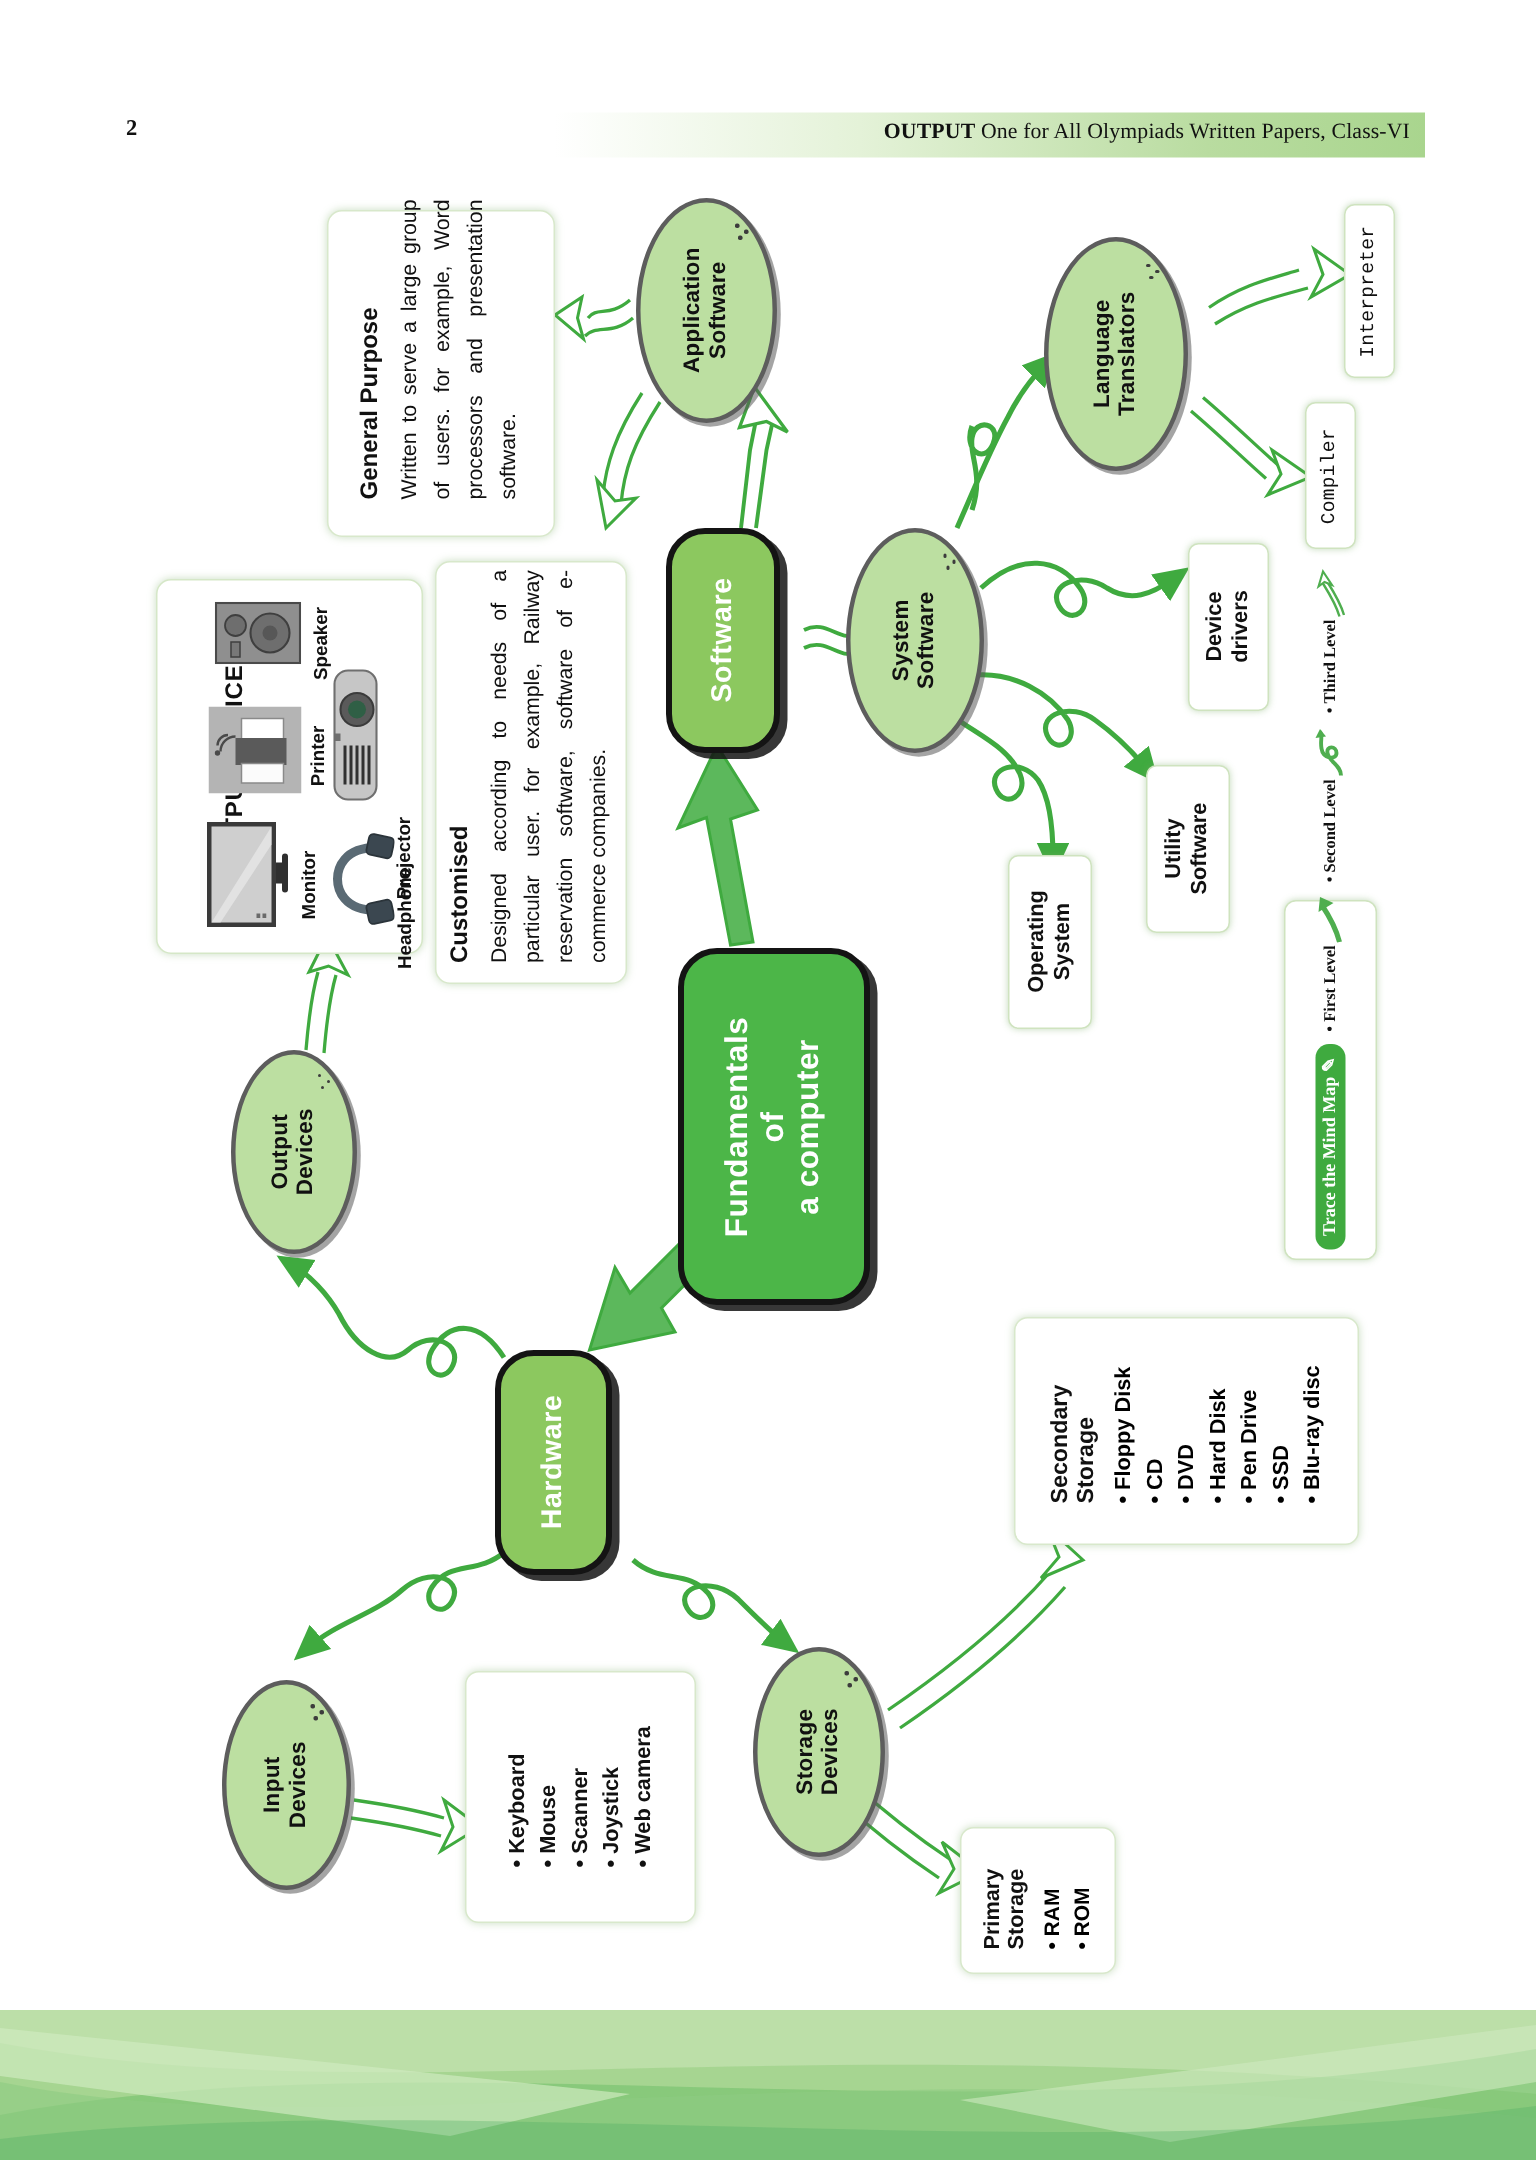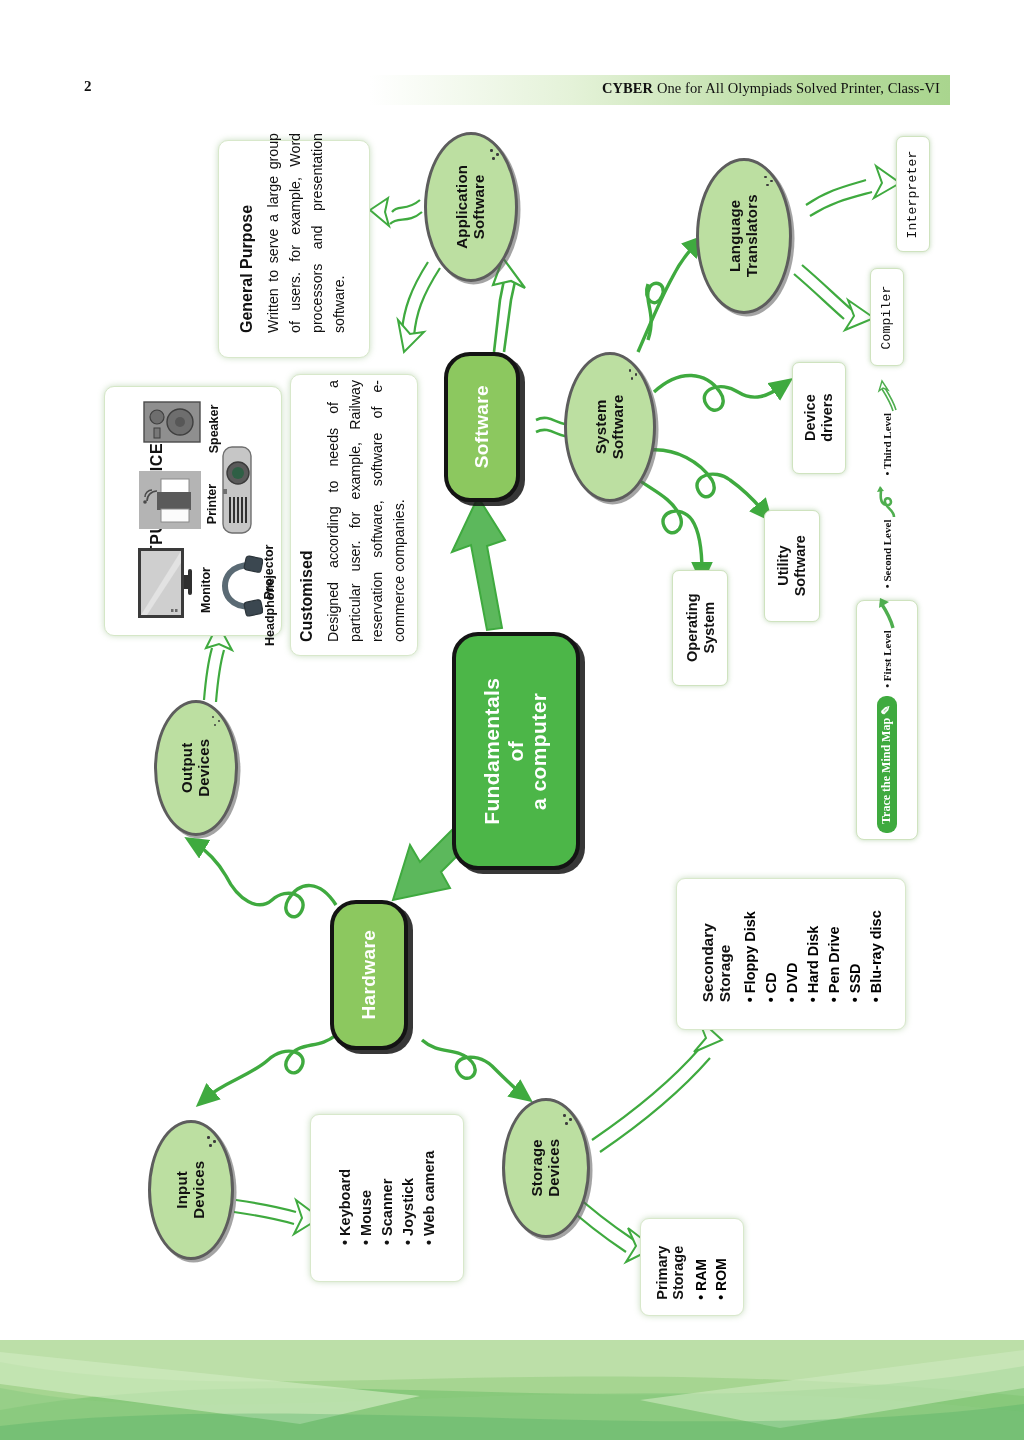--- a/index.html
+++ b/index.html
@@ -139,21 +139,21 @@
 
   svg.arrows{position:absolute;left:0;top:0;width:1024px;height:1440px;pointer-events:none;}
 </style>
 </head>
 <body>
 
 <div class="page">
 
   <div class="hdr-band"></div>
   <div class="pg-num">2</div>
-  <div class="hdr-text"><b>CYBER</b><span> One for All Olympiads Solved Printer, Class-VI</span></div>
+  <div class="hdr-text"><b>OUTPUT</b><span> One for All Olympiads Written Papers, Class-VI</span></div>
 
   <svg class="arrows" viewBox="0 0 1024 1440">
     <defs>
       <marker id="solidhead" markerWidth="7" markerHeight="7" refX="3" refY="3.2" orient="auto">
         <path d="M0,0 L7,3.2 L0,6.4 Z" fill="#3faa3f"></path>
       </marker>
       <marker id="openhead" markerWidth="9" markerHeight="9" refX="3" refY="4.3" orient="auto">
         <path d="M0.4,0.6 L8.4,4.3 L0.4,8 L2.4,4.3 Z" fill="#ffffff" stroke="#3faa3f" stroke-width="1.1"></path>
       </marker>
     </defs>

